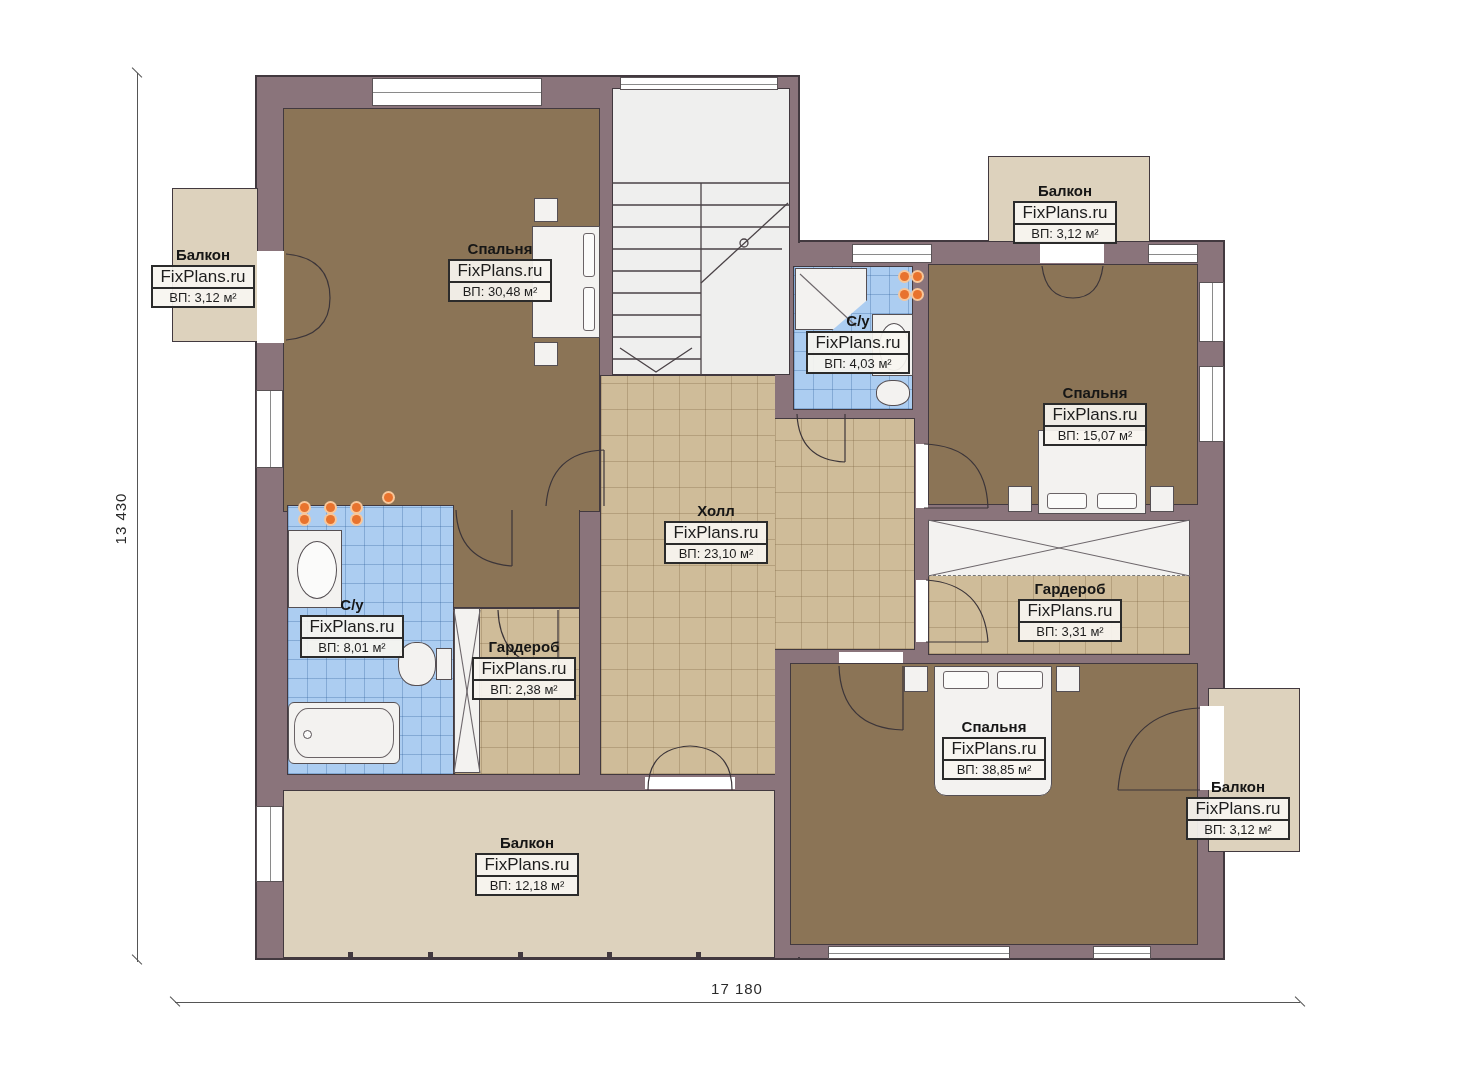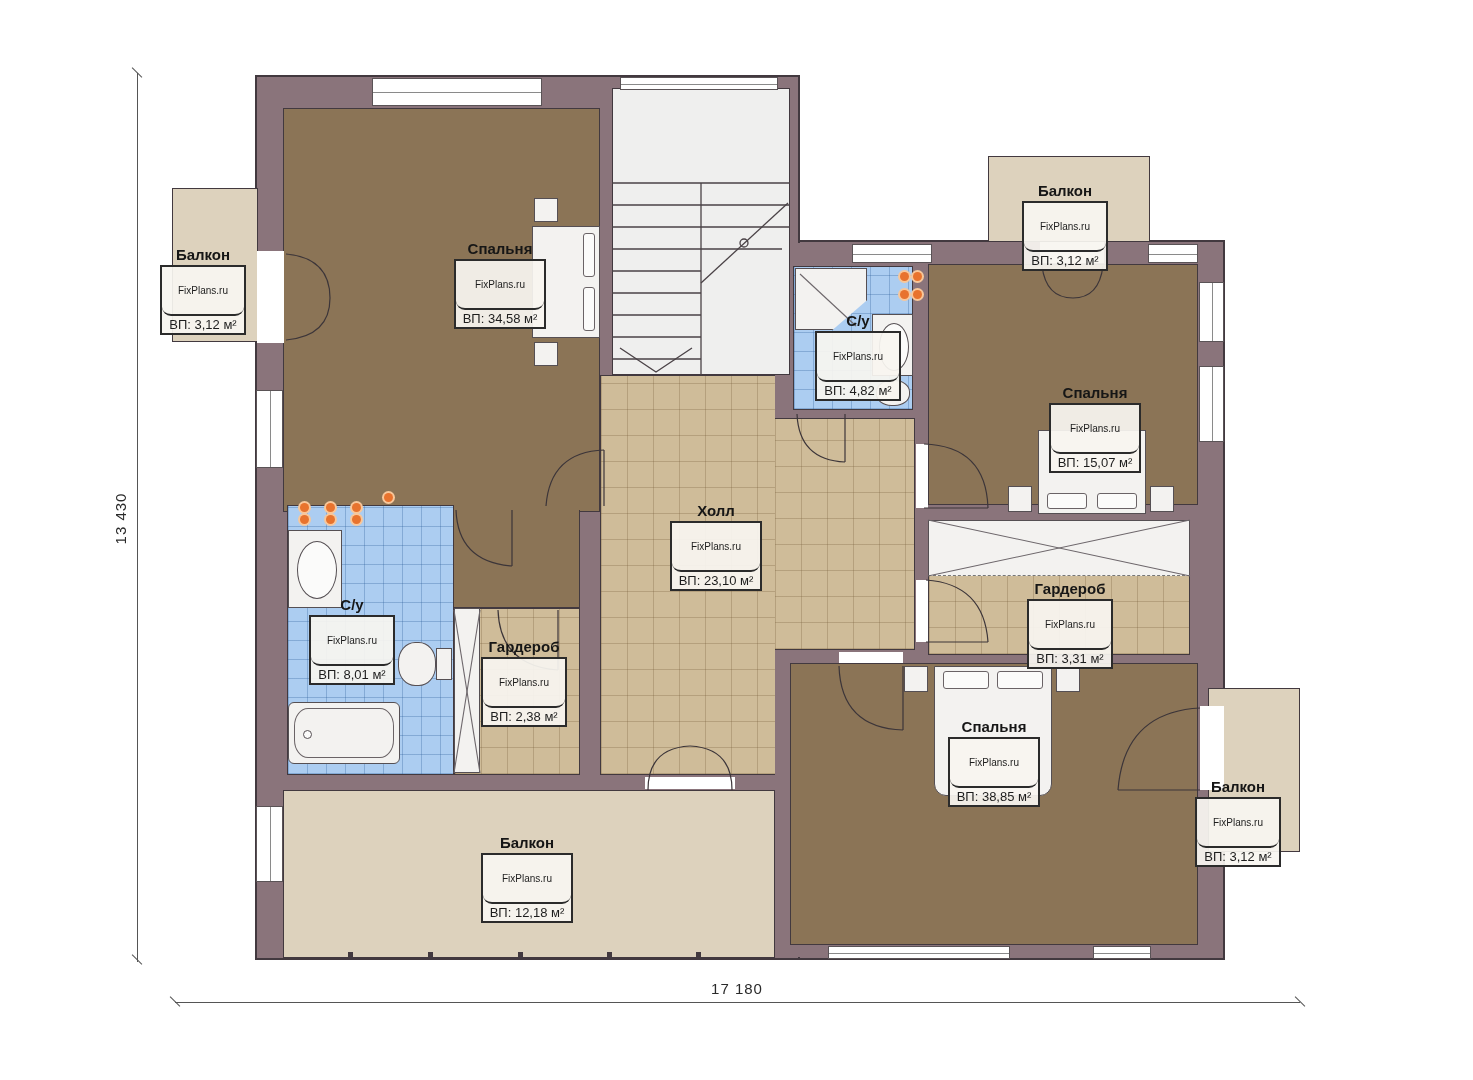--- a/index.html
+++ b/index.html
@@ -28,21 +28,21 @@
   .furn{position:absolute;background:#f3f2f0;border:1px solid #554f53;box-sizing:border-box;}
   .pillow{position:absolute;background:#fbfbfa;border:1px solid #6a6366;border-radius:3px;box-sizing:border-box;}
   .tub-inner{position:absolute;inset:5px;border:1px solid #6a6366;border-radius:14px/18px;}
   .basin{position:absolute;border:1px solid #554f53;border-radius:50%;background:#fbfbfa;}
   .dot{position:absolute;width:9px;height:9px;border-radius:50%;background:#e8732e;box-shadow:0 0 0 2px #f8c79a;}
   .post{position:absolute;width:5px;height:5px;background:#42393f;}
   
   .rlabel{position:absolute;text-align:center;z-index:40;}
   .rname{font-size:15px;font-weight:bold;margin-bottom:2px;color:#161616;}
   .rbox{display:inline-block;background:rgba(247,245,240,.93);border:2px solid #2b2b2b;}
-  .rwm{font-size:10px;padding:18px 7px;border-bottom:2px solid #2b2b2b;white-space:nowrap;border-radius:9px;}
+  .rwm{font-size:17px;padding:0 7px;border-bottom:2px solid #2b2b2b;white-space:nowrap;}
   .rarea{font-size:13px;padding:1px 7px;white-space:nowrap;}
   
   .dimline{position:absolute;background:#555;}
   .tick{position:absolute;width:14px;height:1px;background:#555;transform:rotate(45deg);}
   .dimtext{position:absolute;font-size:15px;color:#2a2a2a;letter-spacing:1px;}
   svg.linework{position:absolute;left:0;top:0;z-index:30;pointer-events:none;}
 </style>
 </head>
 <body>
 
@@ -194,42 +194,42 @@
       <path d="M454 610 L480 773"></path>
         <path d="M480 610 L454 773"></path>
       <path d="M800 274 L856 326"></path>
     </g>
   </svg>
 
   <div class="rlabel" style="left:445px;top:240px;width:110px;">
     <div class="rname">Спальня</div>
     <div class="rbox">
       <div class="rwm">FixPlans.ru</div>
-      <div class="rarea">ВП: 34,58 м²</div>
+      <div class="rarea">ВП: 30,48 м²</div>
     </div>
   </div>
   <div class="rlabel" style="left:148px;top:246px;width:110px;">
     <div class="rname">Балкон</div>
     <div class="rbox">
       <div class="rwm">FixPlans.ru</div>
       <div class="rarea">ВП: 3,12 м²</div>
     </div>
   </div>
   <div class="rlabel" style="left:1010px;top:182px;width:110px;">
     <div class="rname">Балкон</div>
     <div class="rbox">
       <div class="rwm">FixPlans.ru</div>
       <div class="rarea">ВП: 3,12 м²</div>
     </div>
   </div>
   <div class="rlabel" style="left:803px;top:312px;width:110px;">
     <div class="rname">С/у</div>
     <div class="rbox">
       <div class="rwm">FixPlans.ru</div>
-      <div class="rarea">ВП: 4,82 м²</div>
+      <div class="rarea">ВП: 4,03 м²</div>
     </div>
   </div>
   <div class="rlabel" style="left:1040px;top:384px;width:110px;">
     <div class="rname">Спальня</div>
     <div class="rbox">
       <div class="rwm">FixPlans.ru</div>
       <div class="rarea">ВП: 15,07 м²</div>
     </div>
   </div>
   <div class="rlabel" style="left:661px;top:502px;width:110px;">

